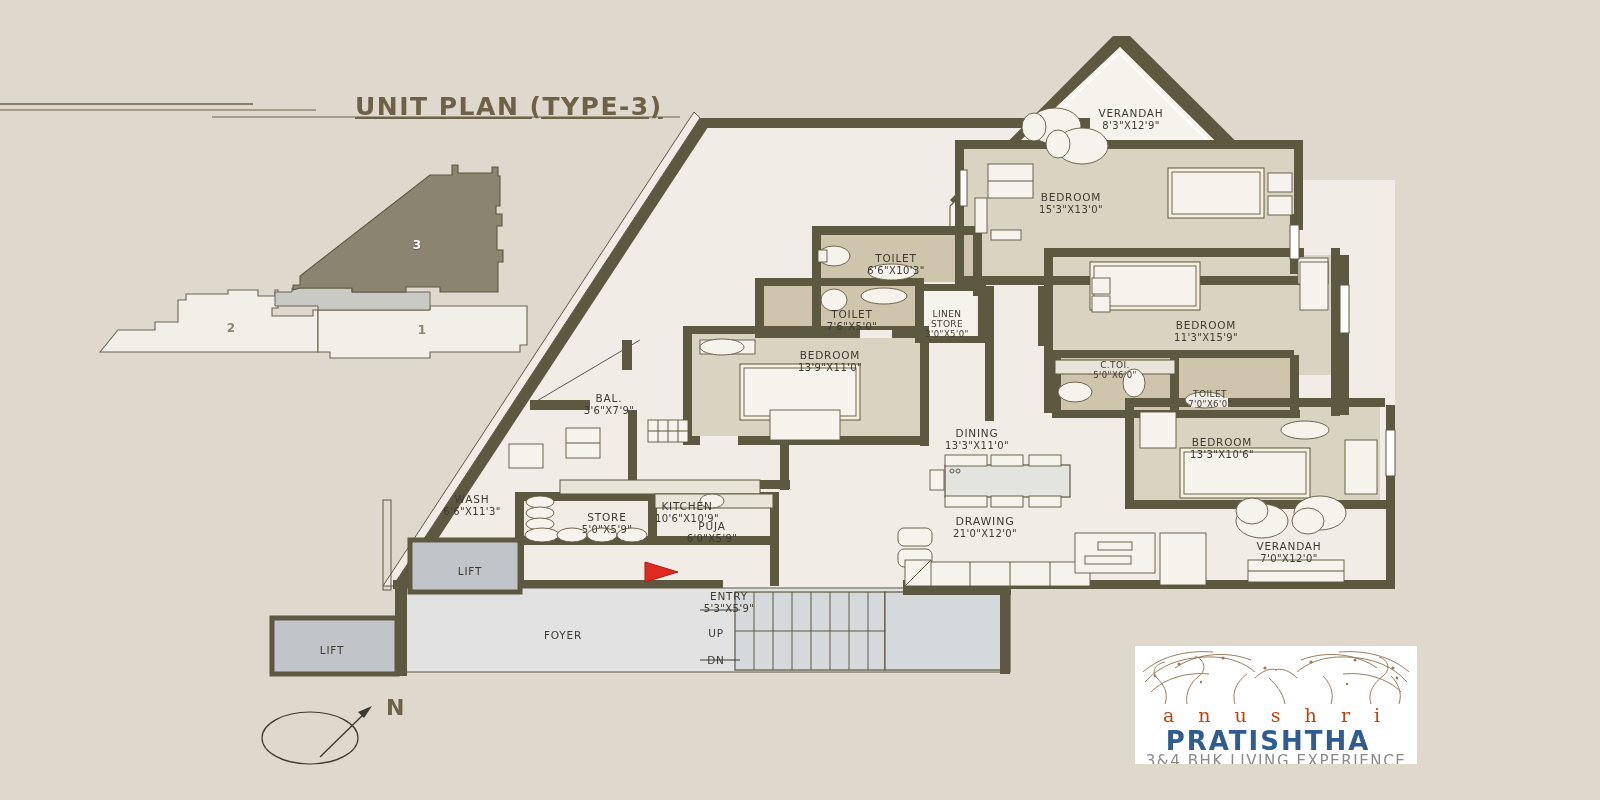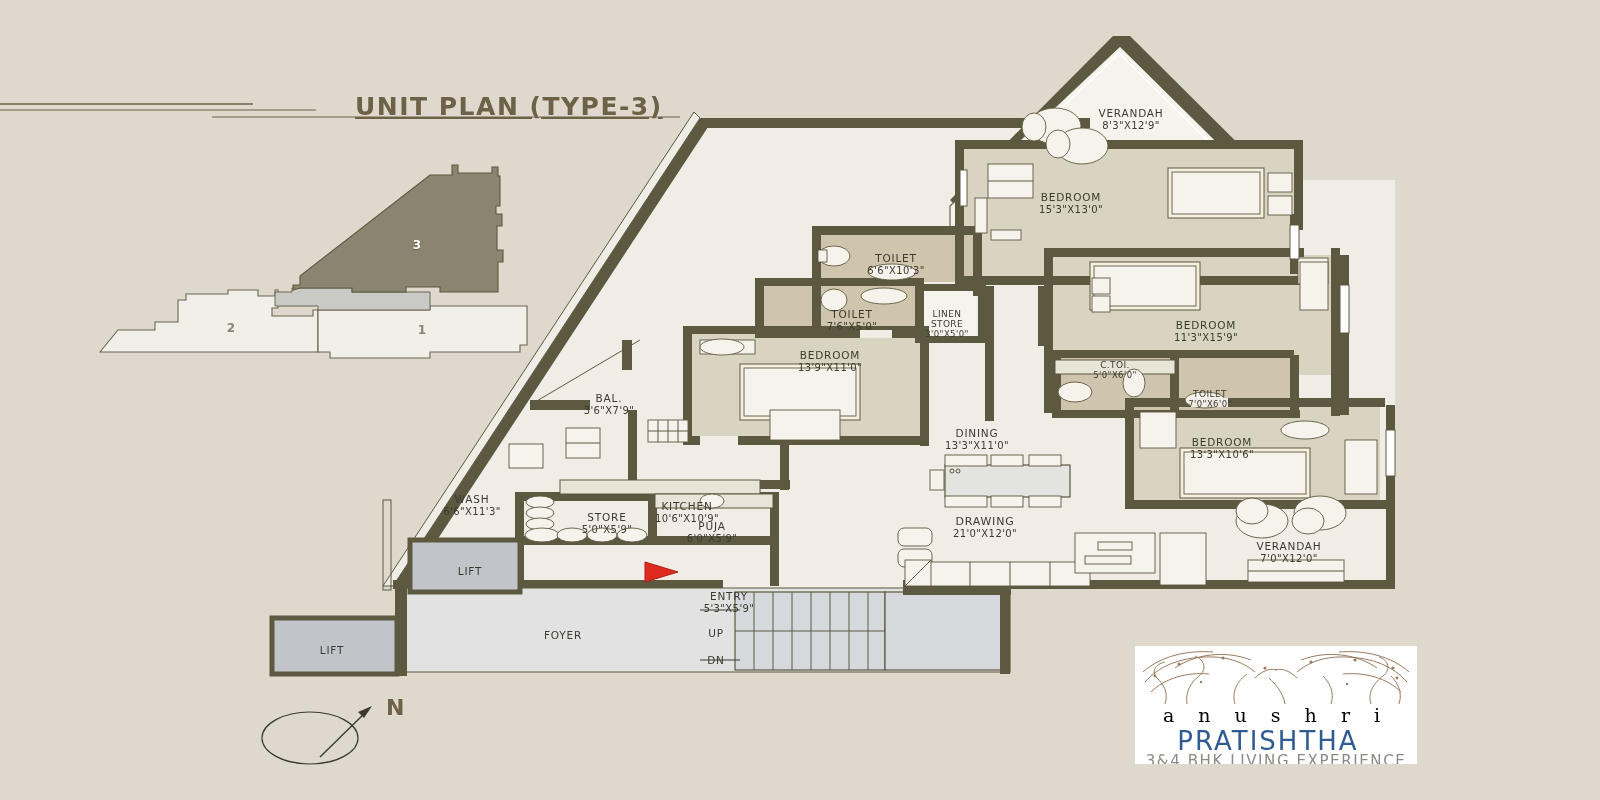--- a/index.html
+++ b/index.html
@@ -53,26 +53,26 @@
   }
 
   .logo{
     position:absolute;left:1134px;top:645px;width:282px;height:118px;
     background:#ffffff;border:1px solid #ded8cd;
     overflow:hidden;
   }
   .logo-tree{position:absolute;left:0;top:2px;width:282px;height:58px;}
   .logo-anushri{
     position:absolute;left:0;top:58px;width:282px;text-align:center;
-    font-size:19px;letter-spacing:9px;color:#000000;
+    font-size:19px;letter-spacing:9px;color:#c2410c;
     font-family:"DejaVu Serif", serif;
   }
   .logo-prat{
     position:absolute;left:0;top:80px;width:266px;text-align:center;
-    font-size:26px;font-weight:normal;letter-spacing:2px;
+    font-size:26px;font-weight:bold;letter-spacing:2px;
     color:#2f5d93;
     font-family:"DejaVu Sans", sans-serif;
   }
   .logo-tag{
     position:absolute;left:0;top:106px;width:282px;text-align:center;
     font-size:15px;letter-spacing:1.6px;color:#8a8a84;
     font-family:"DejaVu Sans", sans-serif;
   }
 </style>
 </head>

